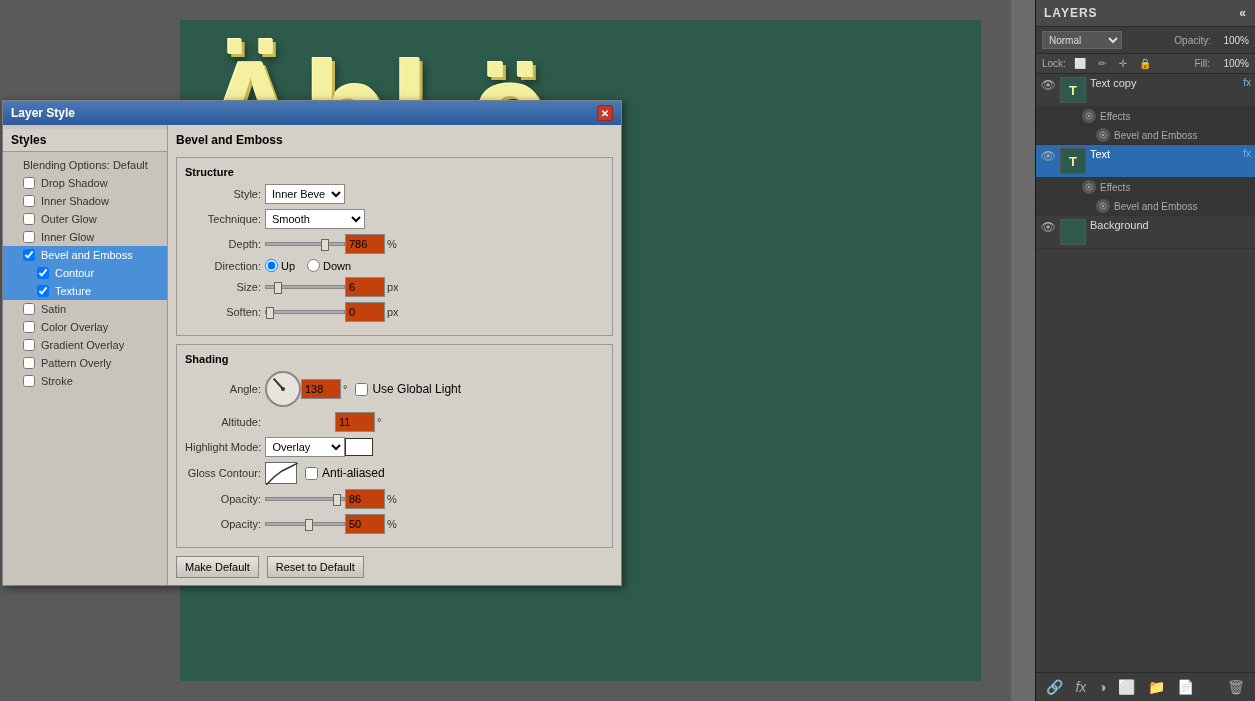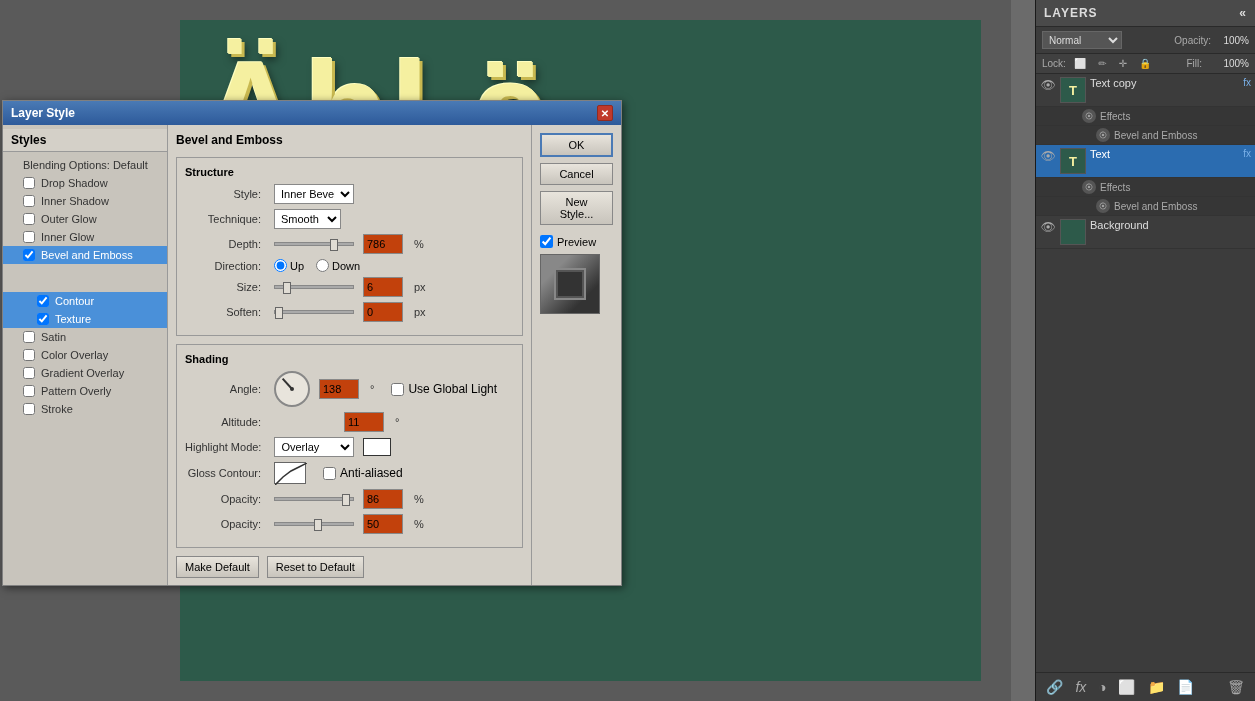--- a/index.html
+++ b/index.html
@@ -127,21 +127,20 @@
       height: 12px;
     }
 
     .style-item-indent {
       padding-left: 34px;
     }
 
     .style-item-indent.active {
       background: #4a90d9;
       color: white;
-      margin-top: 28px;
     }
 
     
     .options-panel {
       flex: 1;
       padding: 8px;
       background: #d4d0c8;
       overflow-y: auto;
     }
 
@@ -191,21 +190,21 @@
       font-weight: bold;
       font-size: 11px;
       margin-bottom: 6px;
       color: #000;
     }
 
     .form-row {
       display: flex;
       align-items: center;
       margin-bottom: 5px;
-      gap: 9px;
+      gap: 0;
     }
 
     .form-label {
       font-size: 11px;
       color: #333;
       min-width: 80px;
       text-align: right;
       padding-right: 4px;
     }
 
@@ -374,21 +373,21 @@
     .opacity-value {
       color: #ddd;
       font-size: 10px;
       width: 35px;
       text-align: right;
     }
 
     .fill-control {
       display: flex;
       align-items: center;
-      gap: 12px;
+      gap: 4px;
     }
 
     .fill-label {
       color: #aaa;
       font-size: 10px;
     }
 
     .fill-value {
       color: #ddd;
       font-size: 10px;
@@ -638,21 +637,21 @@
               <span class="form-label">Style:</span>
               <select class="form-select" style="width:80px;">
                 <option>Inner Bevel</option>
                 <option>Outer Bevel</option>
                 <option>Emboss</option>
               </select>
             </div>
 
             <div class="form-row">
               <span class="form-label">Technique:</span>
-              <select class="form-select" style="width:67px;">
+              <select class="form-select" style="width:100px;">
                 <option>Smooth</option>
                 <option>Chisel Hard</option>
               </select>
             </div>
 
             <div class="form-row">
               <span class="form-label">Depth:</span>
               <div class="slider-track">
                 <div class="slider-thumb" style="left: 70%;"></div>
               </div>
@@ -757,35 +756,20 @@
               <span class="percent-label">%</span>
             </div>
           </div>
 
           <div style="display:flex; gap:8px;">
             <button class="action-btn">Make Default</button>
             <button class="action-btn">Reset to Default</button>
           </div>
         </div>
 
-        <div class="action-btns">
-          <button class="action-btn primary">OK</button>
-          <button class="action-btn">Cancel</button>
-          <button class="action-btn">New Style...</button>
-          <label class="checkbox-item" style="font-size:11px; margin-top:4px;">
-            <input type="checkbox" checked="" style="">
-            <span>Preview</span>
-          </label>
-          <div class="preview-box">
-            <svg width="40" height="40" viewBox="0 0 40 40">
-              <rect x="5" y="5" width="30" height="30" fill="#555" stroke="#888" stroke-width="2"></rect>
-              <rect x="8" y="8" width="24" height="24" fill="#333"></rect>
-            </svg>
-          </div>
-        </div>
       </div>
     </div>
   </div>
 </div>
 
 <div class="layers-panel">
   <div class="layers-header">
     <span>LAYERS</span>
     <span>«</span>
   </div>

